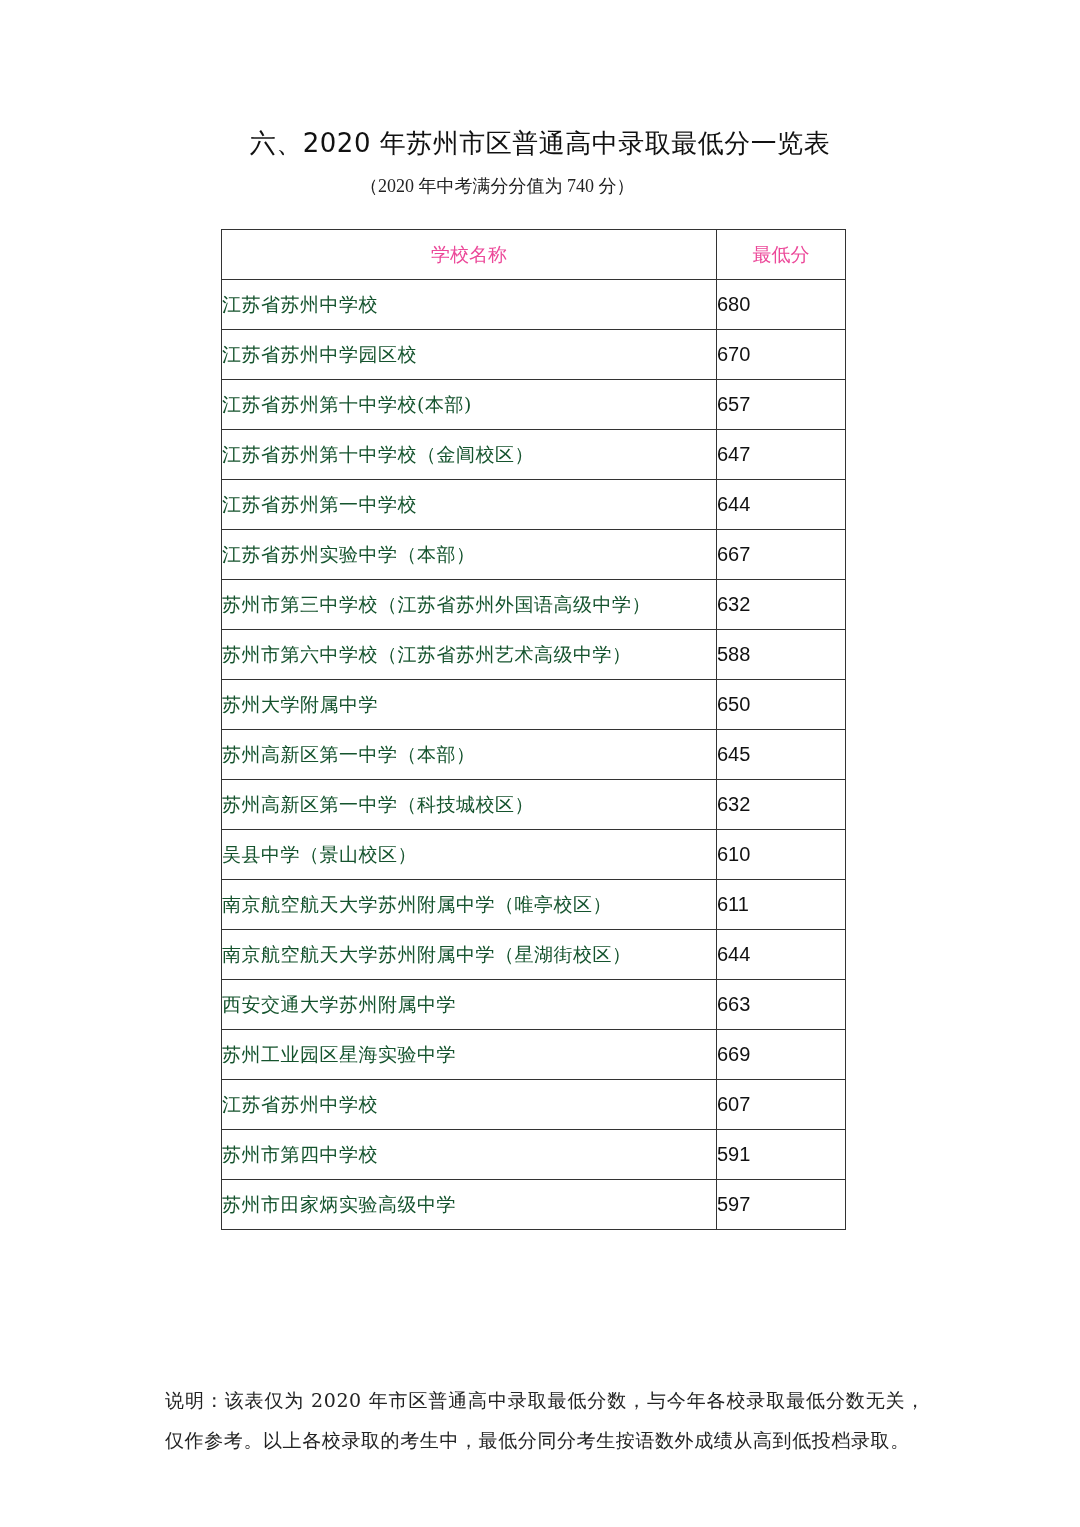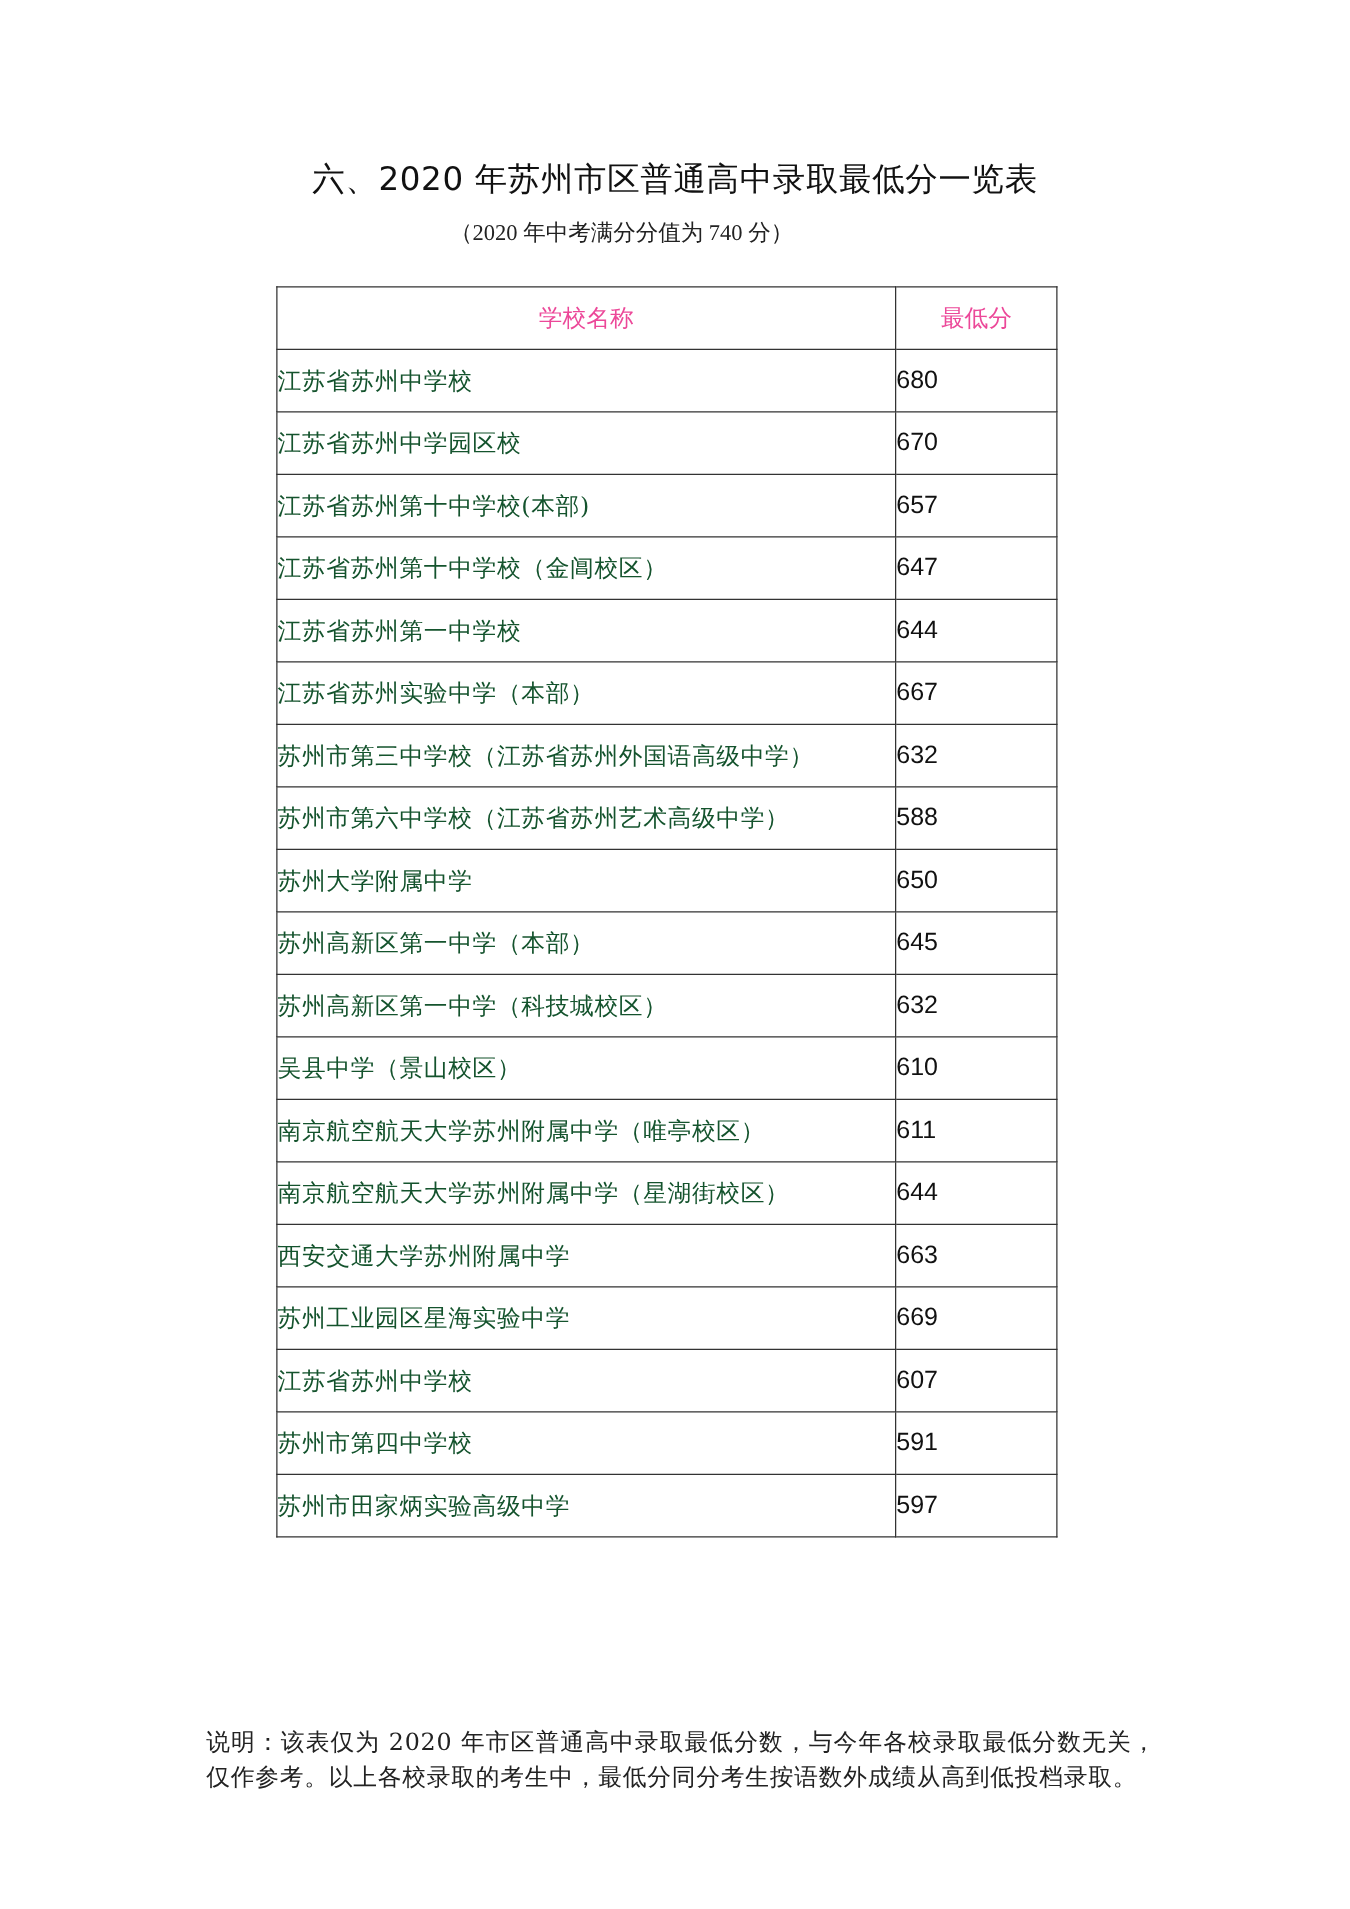--- a/index.html
+++ b/index.html
@@ -69,21 +69,21 @@
       font-size: 20px;
       color: #111;
     }
     .note {
       position: absolute;
       top: 1380px;
       left: 165px;
       width: 760px;
       font-family: "DejaVu Serif", "Liberation Serif", serif;
       font-size: 19px;
-      line-height: 28px;
+      line-height: 40px;
       color: #222;
       letter-spacing: 0.6px;
       text-align: justify;
     }
   </style>
 </head>
 <body>
 
 <div class="page-title">六、2020 年苏州市区普通高中录取最低分一览表</div>
 <div class="subtitle">（2020 年中考满分分值为 740 分）</div>

